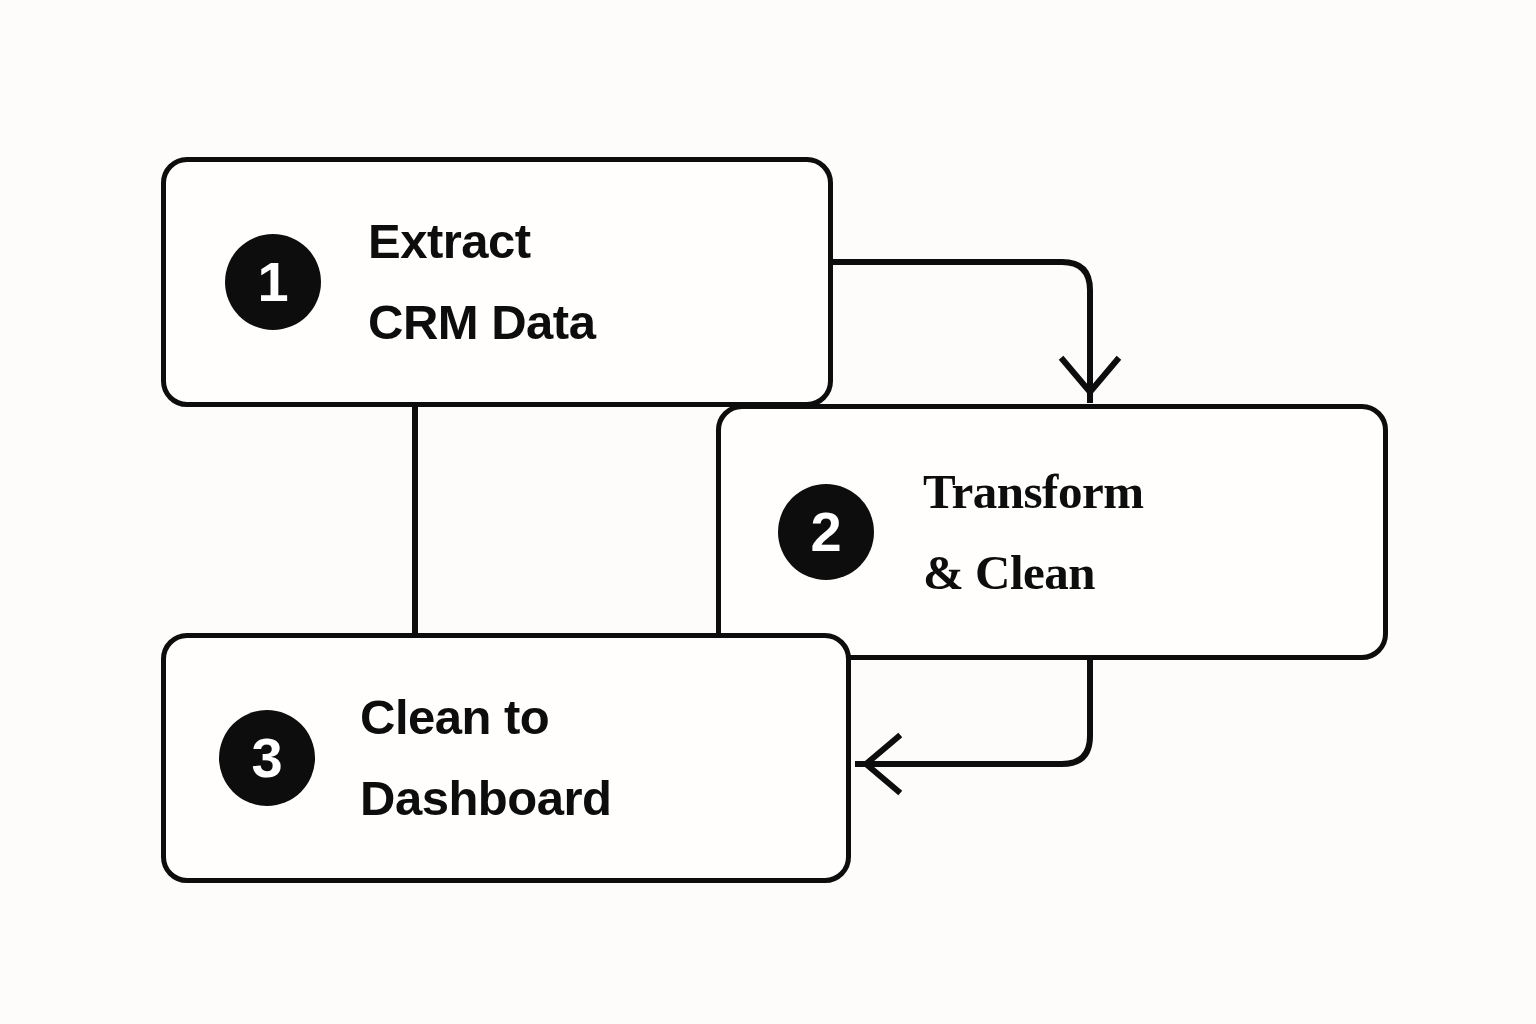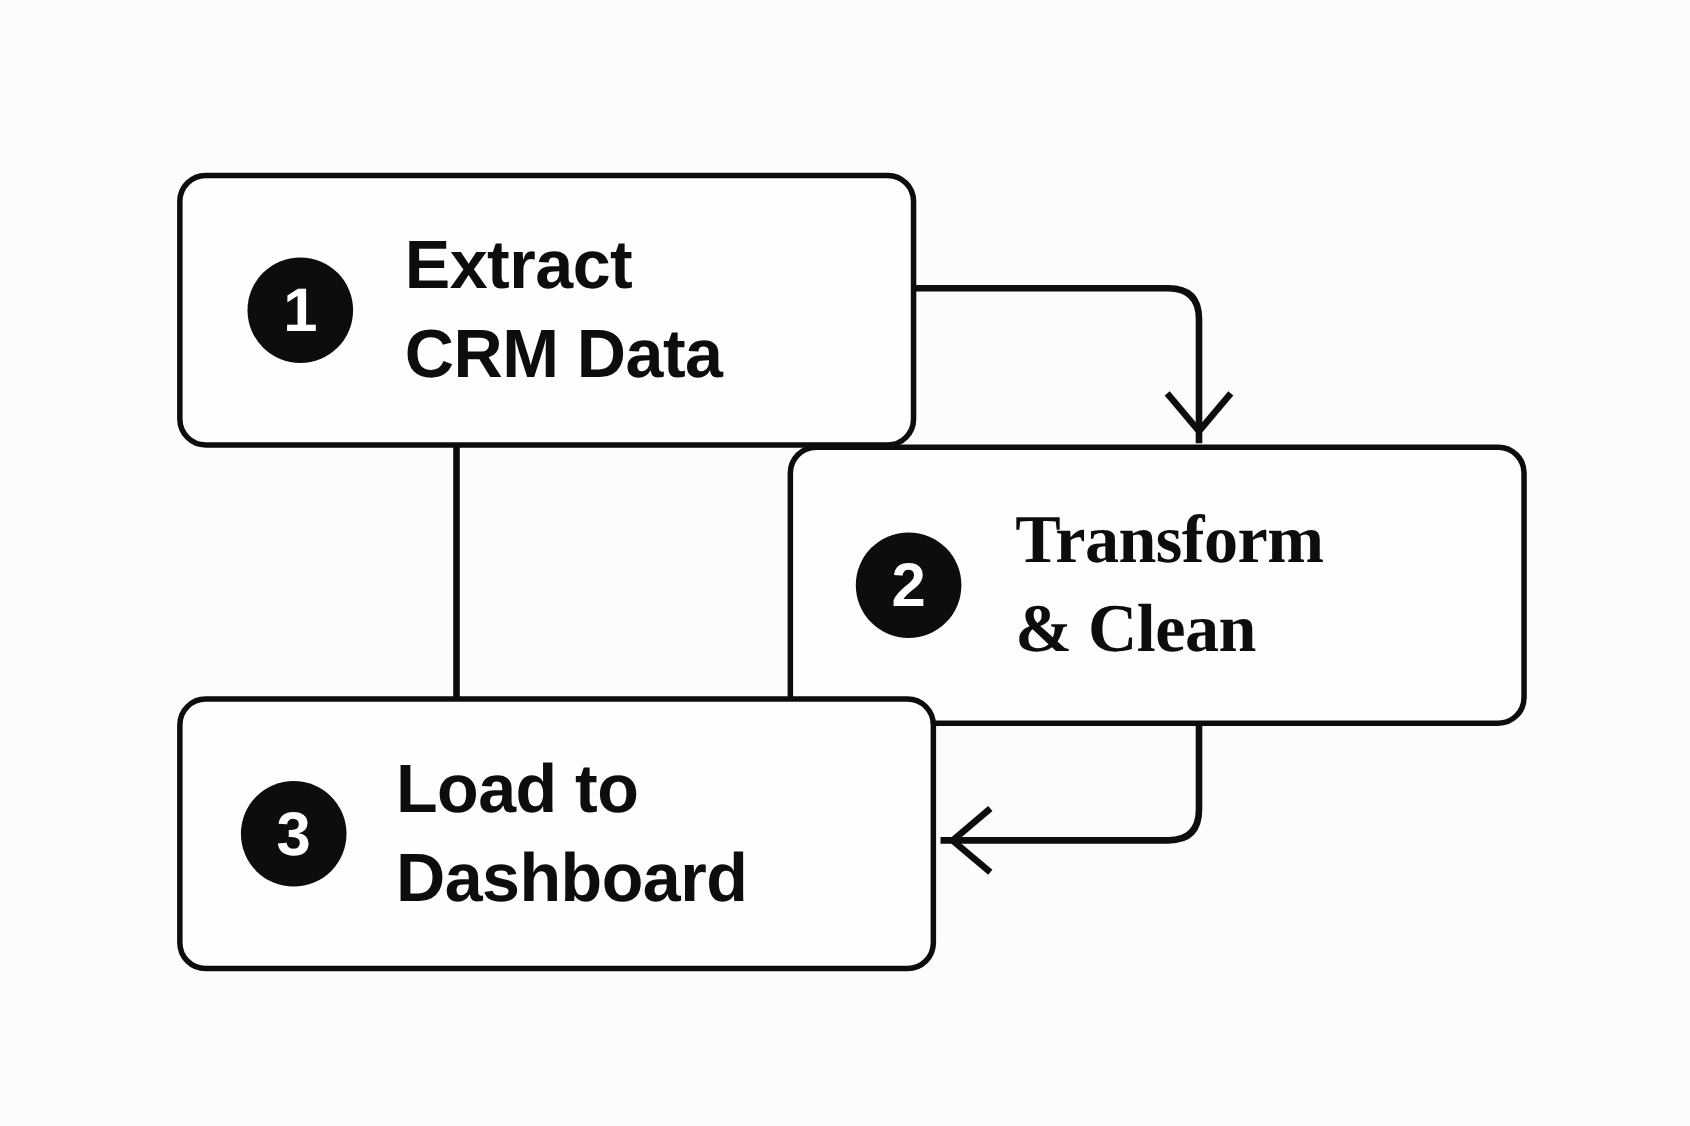--- a/index.html
+++ b/index.html
@@ -52,21 +52,21 @@
     line-height: 96px;
     text-align: center;
     margin-left: 59px;
   }
   .node-2 .badge { margin-left: 57px; }
   .node-3 .badge { margin-left: 53px; }
 
   .label {
     margin-left: 47px;
     color: #0d0d0d;
-    font-size: 62px;
+    font-size: 49px;
     font-weight: bold;
     line-height: 81px;
     letter-spacing: -0.5px;
     white-space: pre-line;
   }
   .node-2 .label { margin-left: 49px; font-family: Liberation Serif, serif; }
   .node-3 .label { margin-left: 45px; }
 </style>
 </head>
 <body>
@@ -95,17 +95,17 @@
   </div>
 
   <div class="node node-2">
     <div class="badge">2</div>
     <div class="label">Transform
 &amp; Clean</div>
   </div>
 
   <div class="node node-3">
     <div class="badge">3</div>
-    <div class="label">Load to
+    <div class="label">Clean to
 Dashboard</div>
   </div>
 
 </div>
 
 </body></html>

